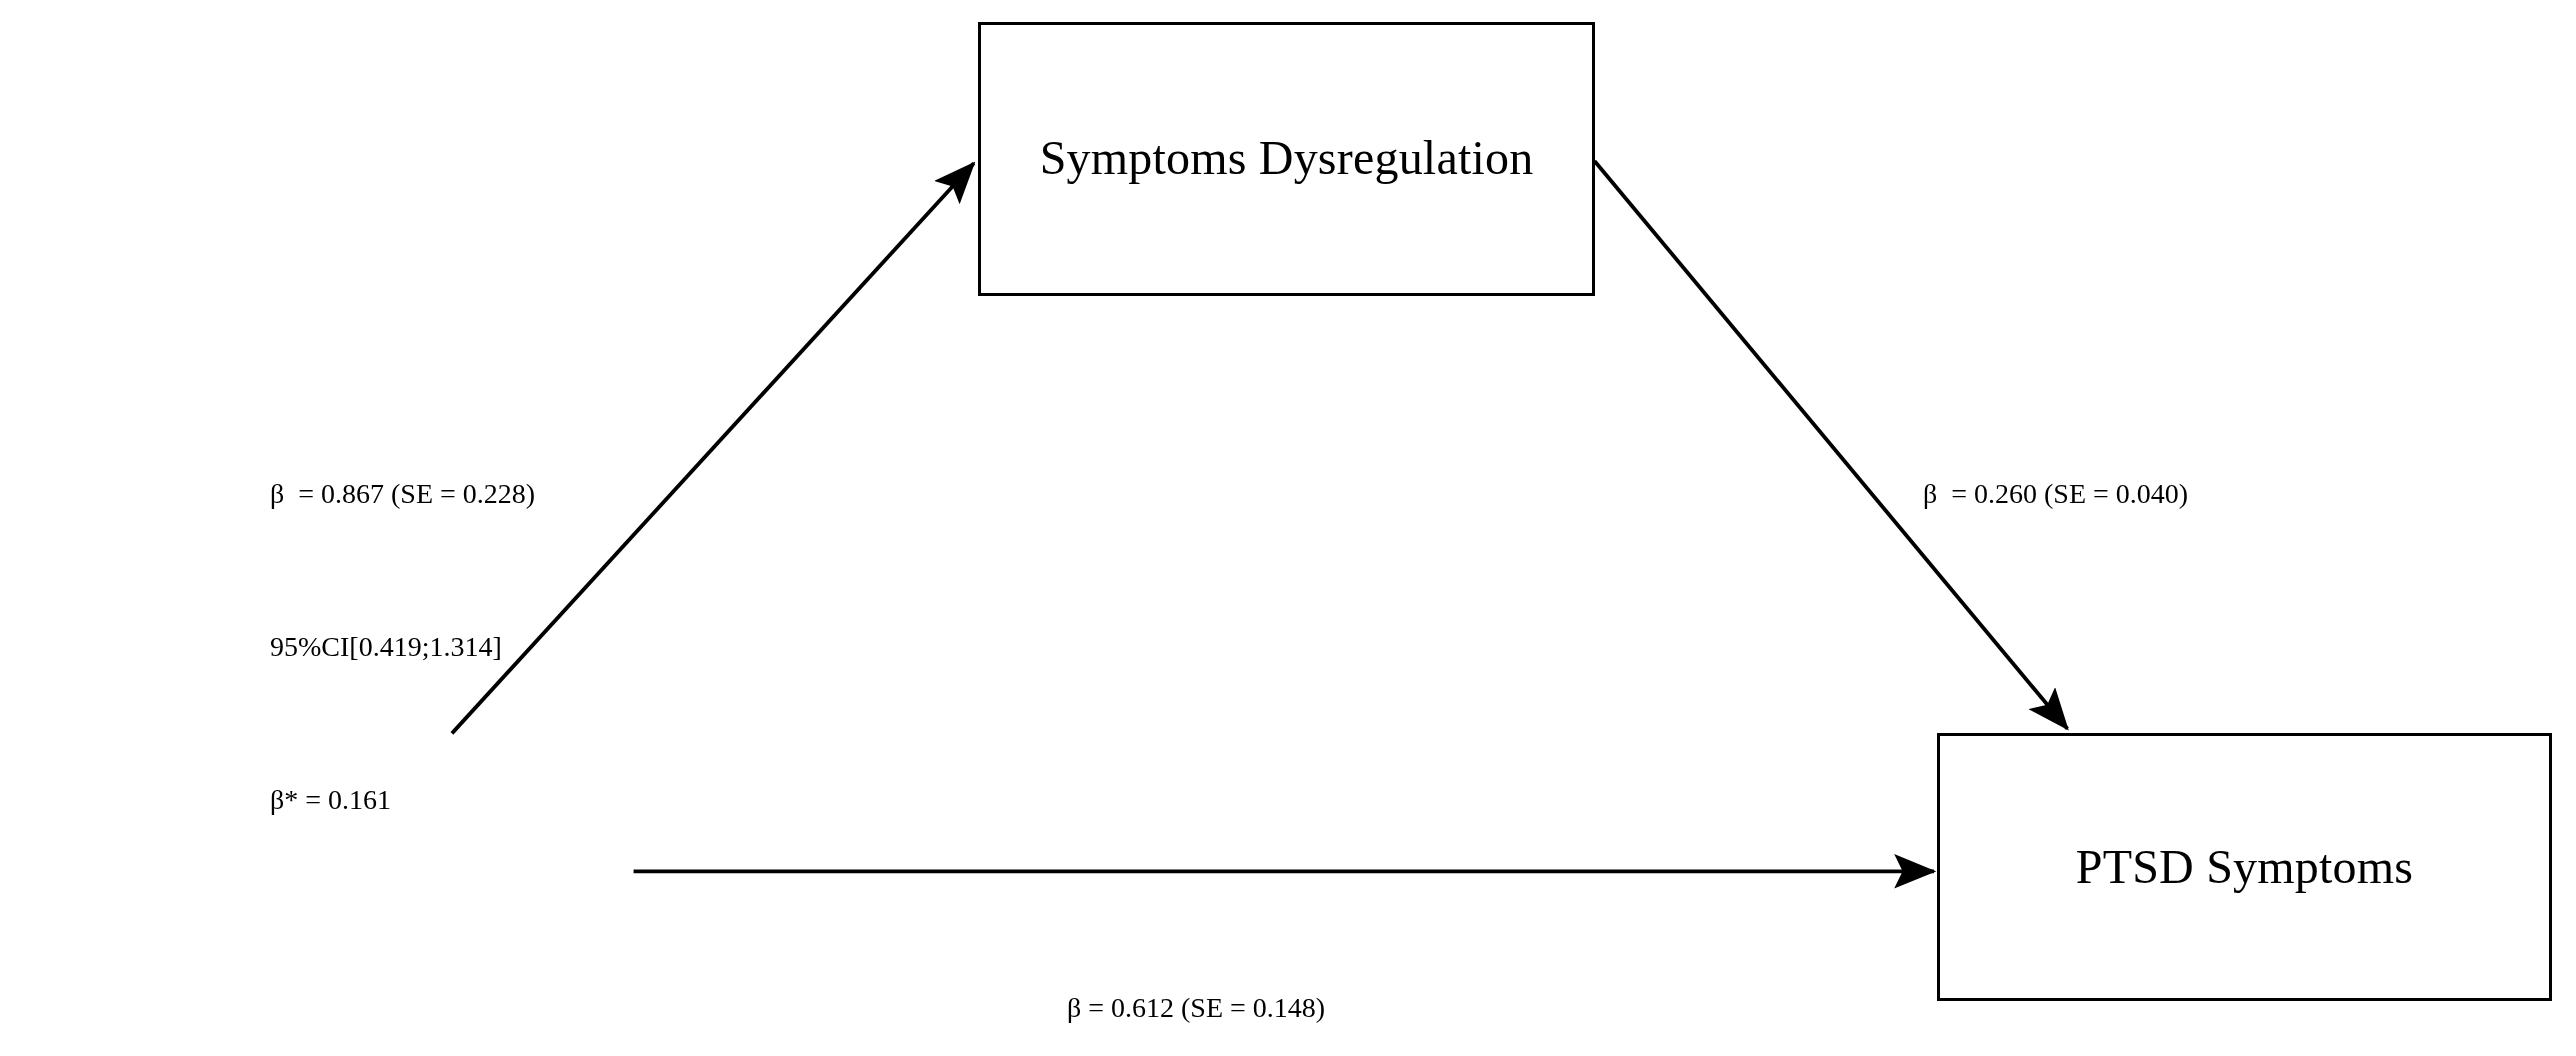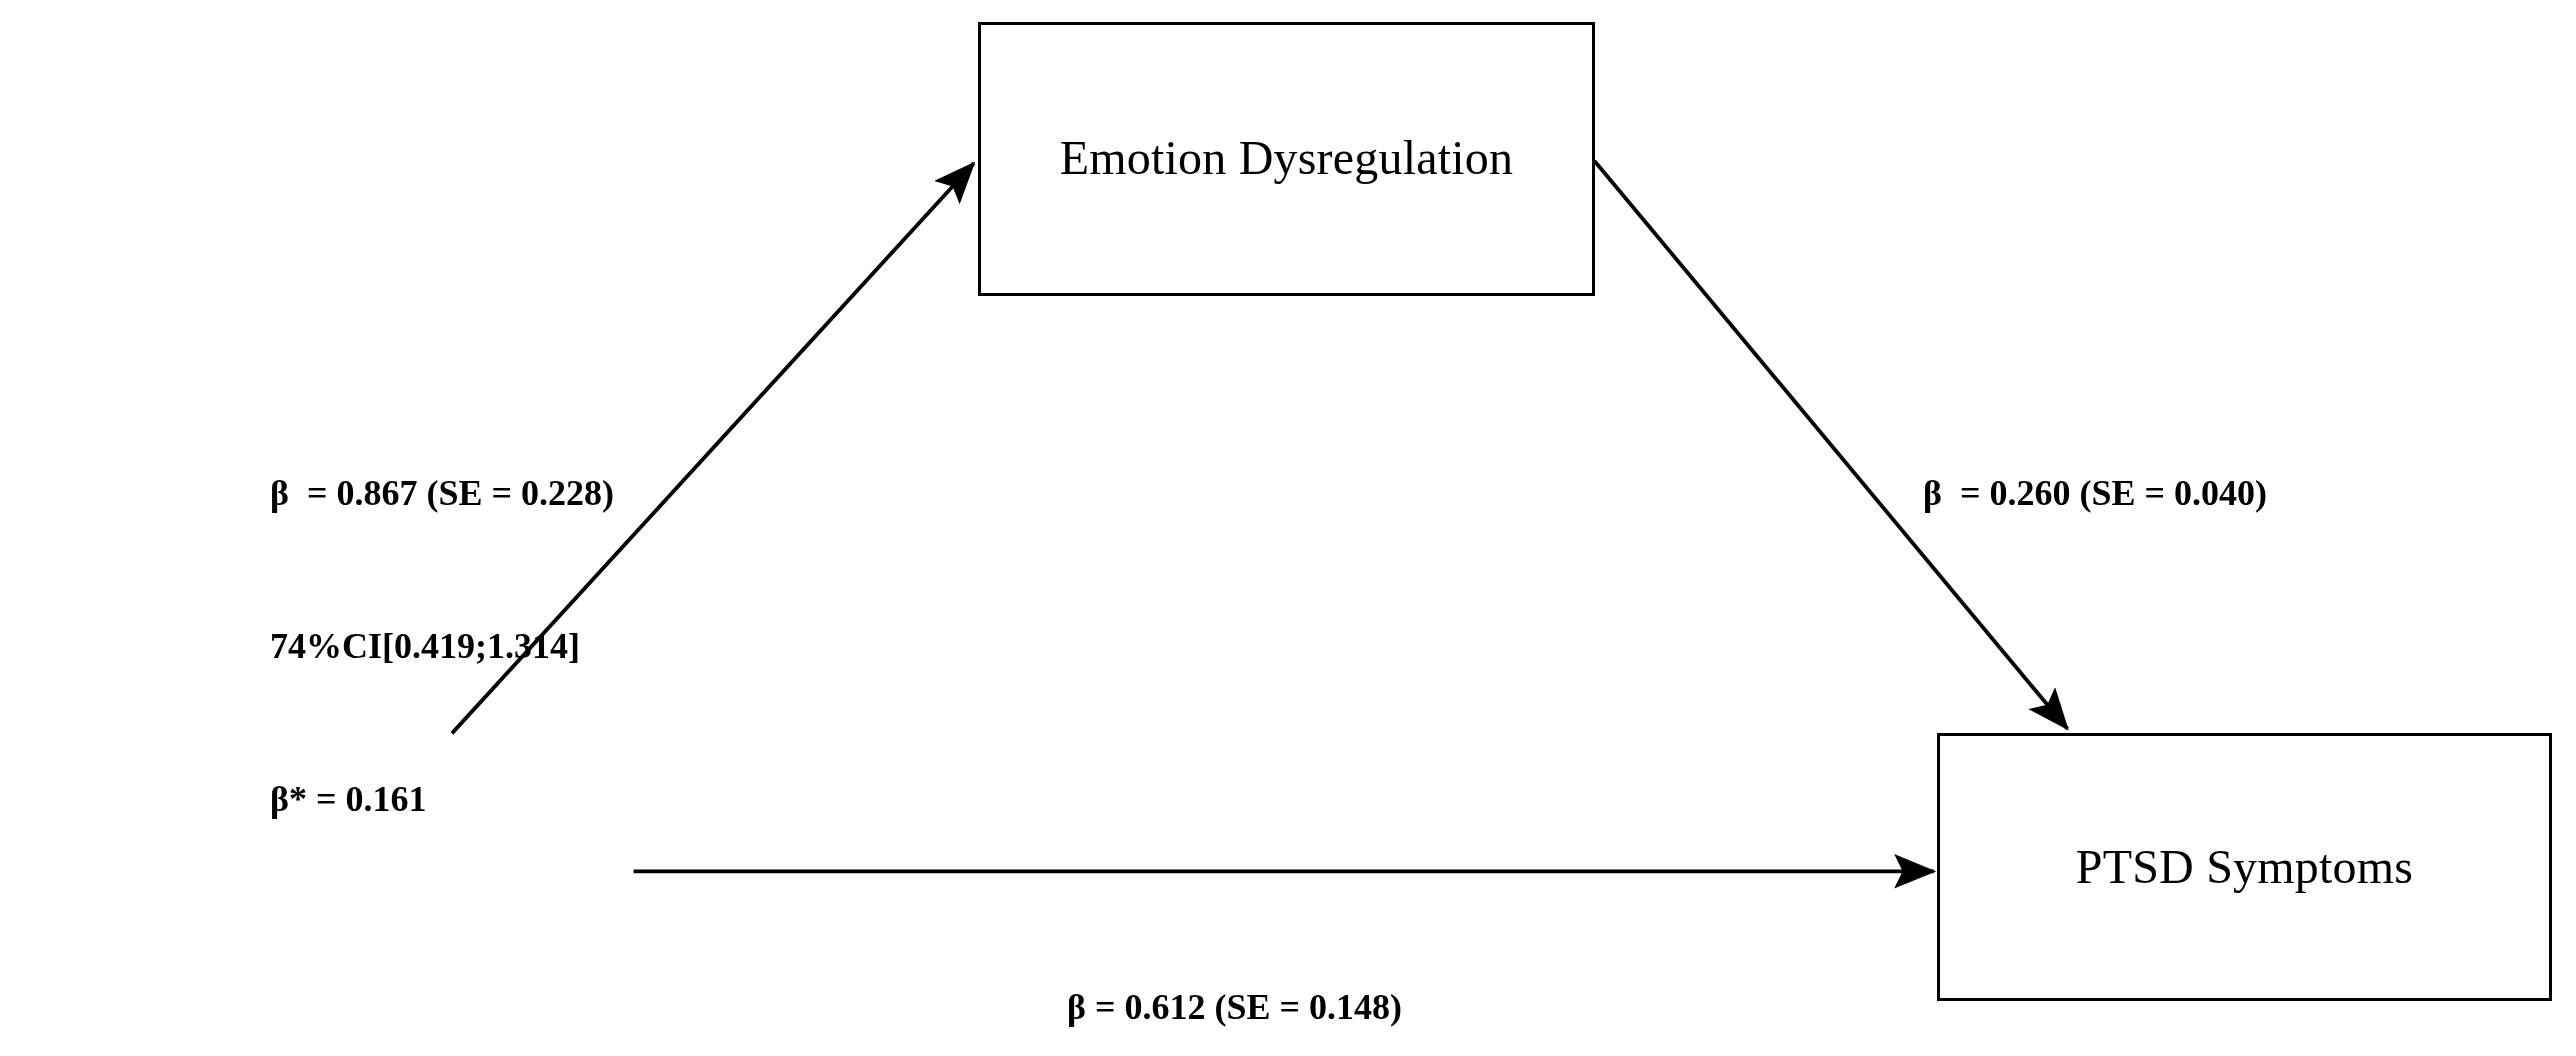--- a/index.html
+++ b/index.html
@@ -60,26 +60,25 @@
     position: absolute;
     left: 0;
     top: 0;
     width: 2576px;
     height: 1056px;
     z-index: 1;
   }
   
   .path-label {
     position: absolute;
-    font-size: 36px;
+    font-size: 28px;
     line-height: 51px;
     white-space: pre;
     z-index: 4;
     background: transparent;
-    font-weight: bold;
   }
   #label-a-path {
     left: 270px;
     top: 366px;
   }
   #label-b-path {
     left: 1915px;
     top: 366px;
     margin-left: 8px;
   }
@@ -104,31 +103,31 @@
     </defs>
 
     <line x1="589" y1="957" x2="1270" y2="213" stroke="#000000" stroke-width="5" marker-end="url(#arrowhead)"></line>
 
     <line x1="2080" y1="210" x2="2697" y2="951" stroke="#000000" stroke-width="5" marker-end="url(#arrowhead)"></line>
 
     <line x1="826" y1="1137" x2="2523" y2="1137" stroke="#000000" stroke-width="5" marker-end="url(#arrowhead)"></line>
   </svg>
 
   <div id="node-mediator" class="node-box">
-    <span class="node-label">Emotion Dysregulation</span>
+    <span class="node-label">Symptoms Dysregulation</span>
   </div>
 
 
   <div id="node-outcome" class="node-box">
     <span class="node-label">PTSD Symptoms</span>
   </div>
 
   <div id="label-a-path" class="path-label">
     <span class="line">β  = 0.867 (SE = 0.228)</span>
-    <span class="line">74%CI[0.419;1.314]</span>
+    <span class="line">95%CI[0.419;1.314]</span>
     <span class="line">β* = 0.161</span>
   </div>
 
   <div id="label-b-path" class="path-label">
     <span class="line">β  = 0.260 (SE = 0.040)</span>
   </div>
 
   <div id="label-c-path" class="path-label">
     <span class="line">β = 0.612 (SE = 0.148)</span>
     

